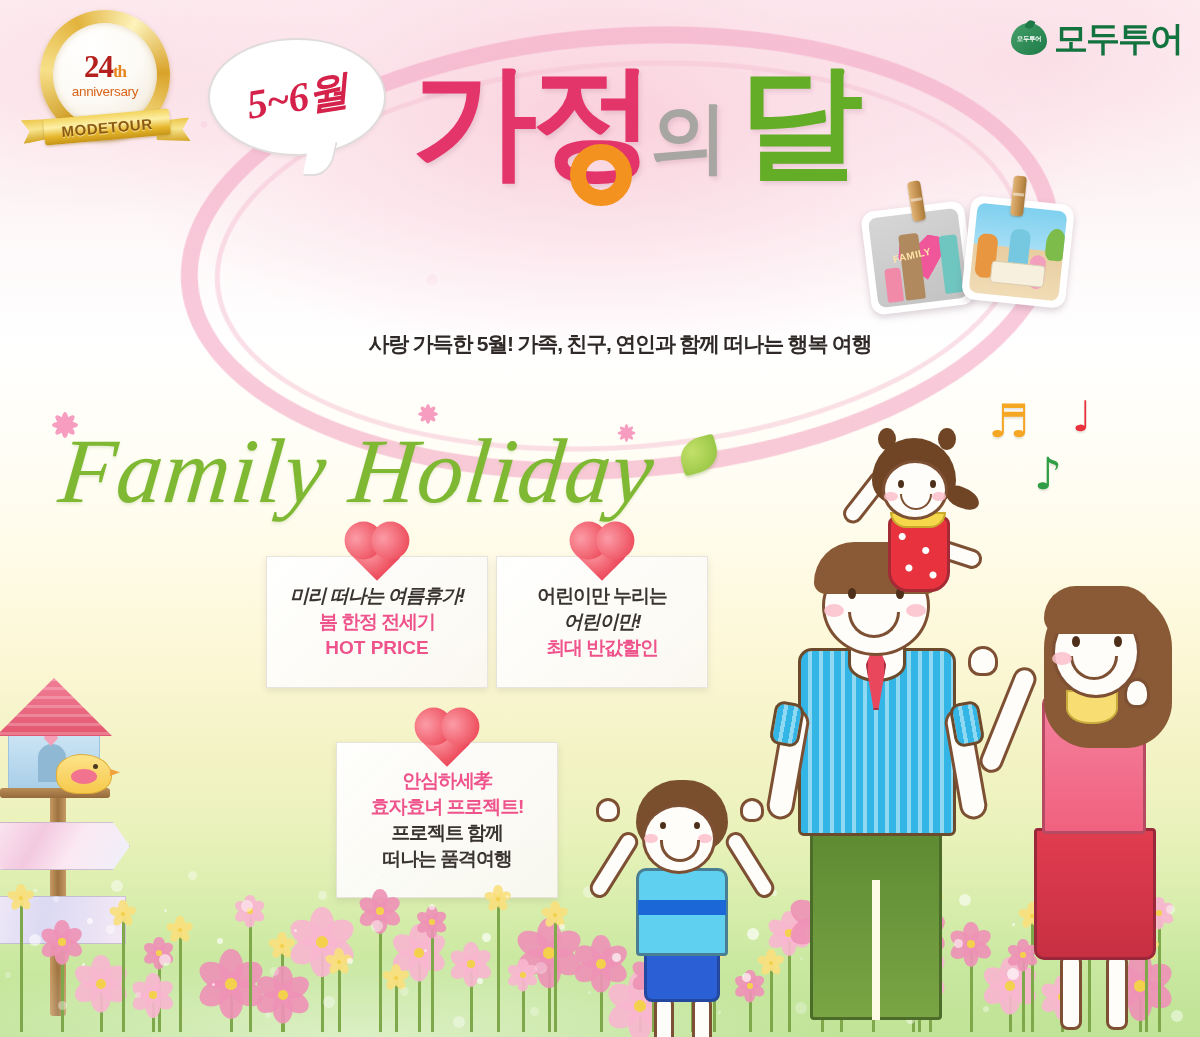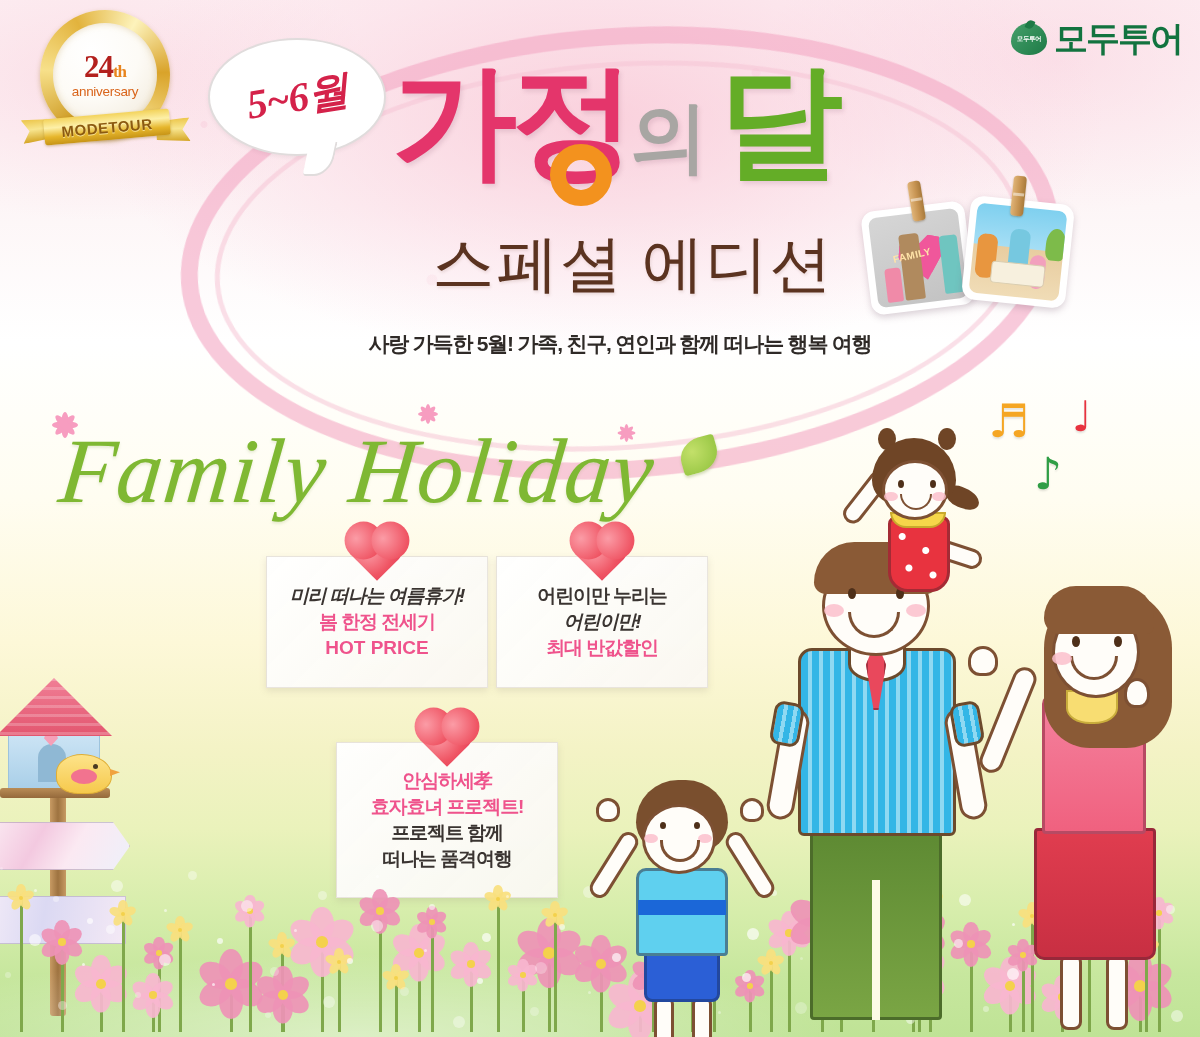--- a/index.html
+++ b/index.html
@@ -111,21 +111,21 @@
     transform: skewX(-12deg);
   }
   .bubble-text {
     position: absolute; inset: 0; display: flex; align-items: center; justify-content: center;
     font-family: "Liberation Serif", serif; font-size: 41px; font-style: italic; font-weight: bold;
     color: #d4224a; transform: rotate(-9deg); letter-spacing: -1px;
   }
 
   
   .headline {
-    position: absolute; left: 392px; top: 58px; display: flex; align-items: flex-end;
+    position: absolute; left: 412px; top: 58px; display: flex; align-items: flex-end;
     line-height: 1;
   }
   .hl {
     font-family: "DejaVu Sans", sans-serif; font-weight: bold; letter-spacing: -6px;
     text-shadow: 2px 3px 4px rgba(170,120,140,.22);
   }
   .hl-a { font-size: 125px; color: #e4356b; }
   .hl-ui { font-size: 78px; color: #a8a6a3; padding-bottom: 7px; letter-spacing: -4px; }
   .hl-dal { font-size: 125px; color: #64ad27; margin-left: 14px; }
 
@@ -378,21 +378,20 @@
     <div class="bubble-text">5~6월</div>
   </div>
 
   <div class="headline" style="position: absolute;">
     <span class="hl hl-a"><span>가</span><span>정</span></span>
     <span class="hl hl-ui">의</span>
     <span class="hl hl-dal">달</span>
   <span style="position: absolute; left: 158px; top: 86px; width: 62px; height: 62px; border: 16px solid rgb(243, 146, 30); border-radius: 50%; box-sizing: border-box;"></span>
     </div>
 
-  <div class="subtitle">스페셜 에디션</div>
   <div class="tagline">사랑 가득한 5월! 가족, 친구, 연인과 함께 떠나는 행복 여행</div>
 
   <div class="polaroids">
     <div class="pola a">
       <div class="pola-img">
         <div class="fam-heart fam-heart-clip"></div>
         <div class="fam-label">FAMILY</div>
         <div class="ppl" style="left:10px;top:52px;width:16px;height:34px;background:#f08aa8;"></div>
         <div class="ppl" style="left:28px;top:20px;width:20px;height:66px;background:#b08a5e;"></div>
         <div class="ppl" style="left:68px;top:26px;width:18px;height:58px;background:#6fc5c0;"></div>

